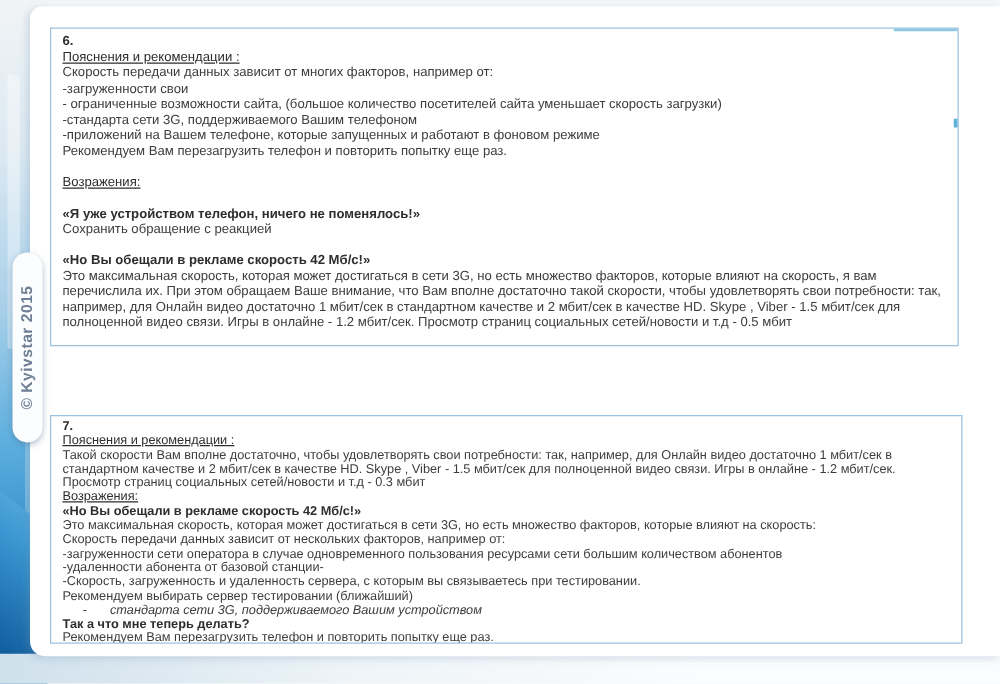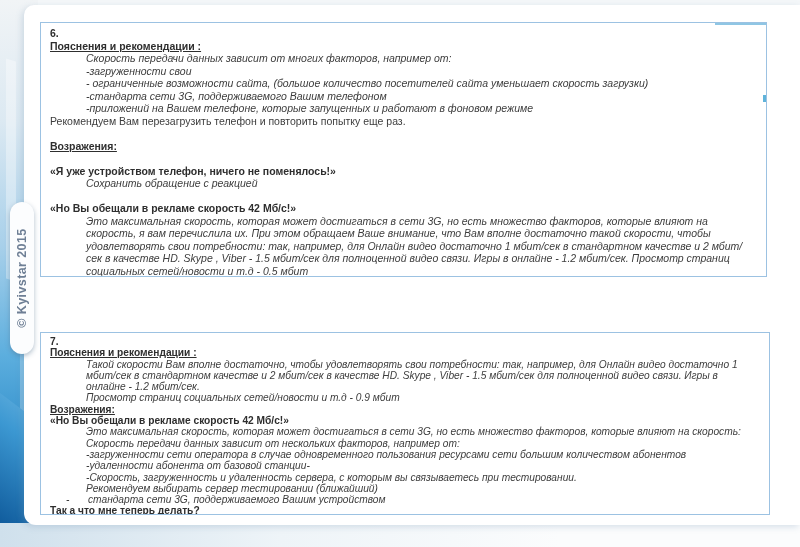--- a/index.html
+++ b/index.html
@@ -46,23 +46,23 @@
   }
 
   
   .textbox{
     position:absolute;background:#fff;border:1px solid #9cc2e2;
     color:#3d3d3d;overflow:hidden;box-sizing:border-box;z-index:3;
   }
   .box6{left:40px;top:22px;width:727px;height:255px;padding:4px 9px;font-size:10.5px;line-height:12.5px;}
   .box7{left:40px;top:332px;width:730px;height:183px;padding:3px 9px;font-size:10.2px;line-height:11.3px;}
   .l{min-height:1em;}
-  .it{font-style:italic;margin-left:36px;}
+  .it{}
   .b{font-weight:bold;color:#2e2e2e;}
-  .hd{font-weight:bold;text-decoration:underline;color:#2e2e2e;}
+  .hd{font-weight:normal;text-decoration:underline;color:#2e2e2e;}
   .sp6{height:12.5px;}
   .bullet{display:flex;padding-left:16px;font-style:italic;}
   .bullet .dash{width:22px;flex:none;}
 
   
   .topbar{position:absolute;top:-3px;right:-1px;width:52px;height:5px;background:#8fc6e4;}
   .handle{position:absolute;right:-4px;top:72px;width:7px;height:7px;background:#5fb3da;}
 </style>
 </head>
 <body>
@@ -100,21 +100,21 @@
     <div class="l it">Сохранить обращение с реакцией</div>
     <div class="sp6"></div>
     <div class="l b">«Но Вы обещали в рекламе скорость 42 Мб/с!»</div>
     <div class="l it">Это максимальная скорость, которая может достигаться в сети 3G, но есть множество факторов, которые влияют на скорость, я вам перечислила их. При этом обращаем Ваше внимание, что Вам вполне достаточно такой скорости, чтобы удовлетворять свои потребности: так, например, для  Онлайн видео достаточно 1 мбит/сек в стандартном качестве и 2 мбит/сек в качестве HD. Skype , Viber - 1.5 мбит/сек для полноценной видео связи. Игры в онлайне - 1.2 мбит/сек. Просмотр страниц социальных сетей/новости и т.д - 0.5 мбит</div>
   </section>
 
   <section class="textbox box7">
     <div class="l b">7.</div>
     <div class="l hd">Пояснения и рекомендации :</div>
     <div class="l it">Такой скорости Вам вполне достаточно, чтобы удовлетворять свои потребности: так, например, для  Онлайн видео достаточно 1 мбит/сек в стандартном качестве и 2 мбит/сек в качестве HD. Skype , Viber - 1.5 мбит/сек для полноценной видео связи. Игры в онлайне - 1.2 мбит/сек.</div>
-    <div class="l it">Просмотр страниц социальных сетей/новости и т.д - 0.9 мбит</div>
+    <div class="l it">Просмотр страниц социальных сетей/новости и т.д - 0.3 мбит</div>
     <div class="l hd">Возражения:</div>
     <div class="l b">«Но Вы обещали в рекламе скорость 42 Мб/с!»</div>
     <div class="l it">Это максимальная скорость, которая может достигаться в сети 3G, но есть множество факторов, которые влияют на скорость:</div>
     <div class="l it">Скорость передачи данных зависит от нескольких факторов, например от:</div>
     <div class="l it">-загруженности сети оператора в случае одновременного пользования ресурсами сети большим количеством абонентов</div>
     <div class="l it">-удаленности абонента от базовой станции-</div>
     <div class="l it">-Скорость, загруженность и удаленность сервера, с которым вы связываетесь при тестировании.</div>
     <div class="l it">Рекомендуем выбирать сервер тестировании (ближайший)</div>
     <div class="l bullet">
       <span class="dash">-</span>

